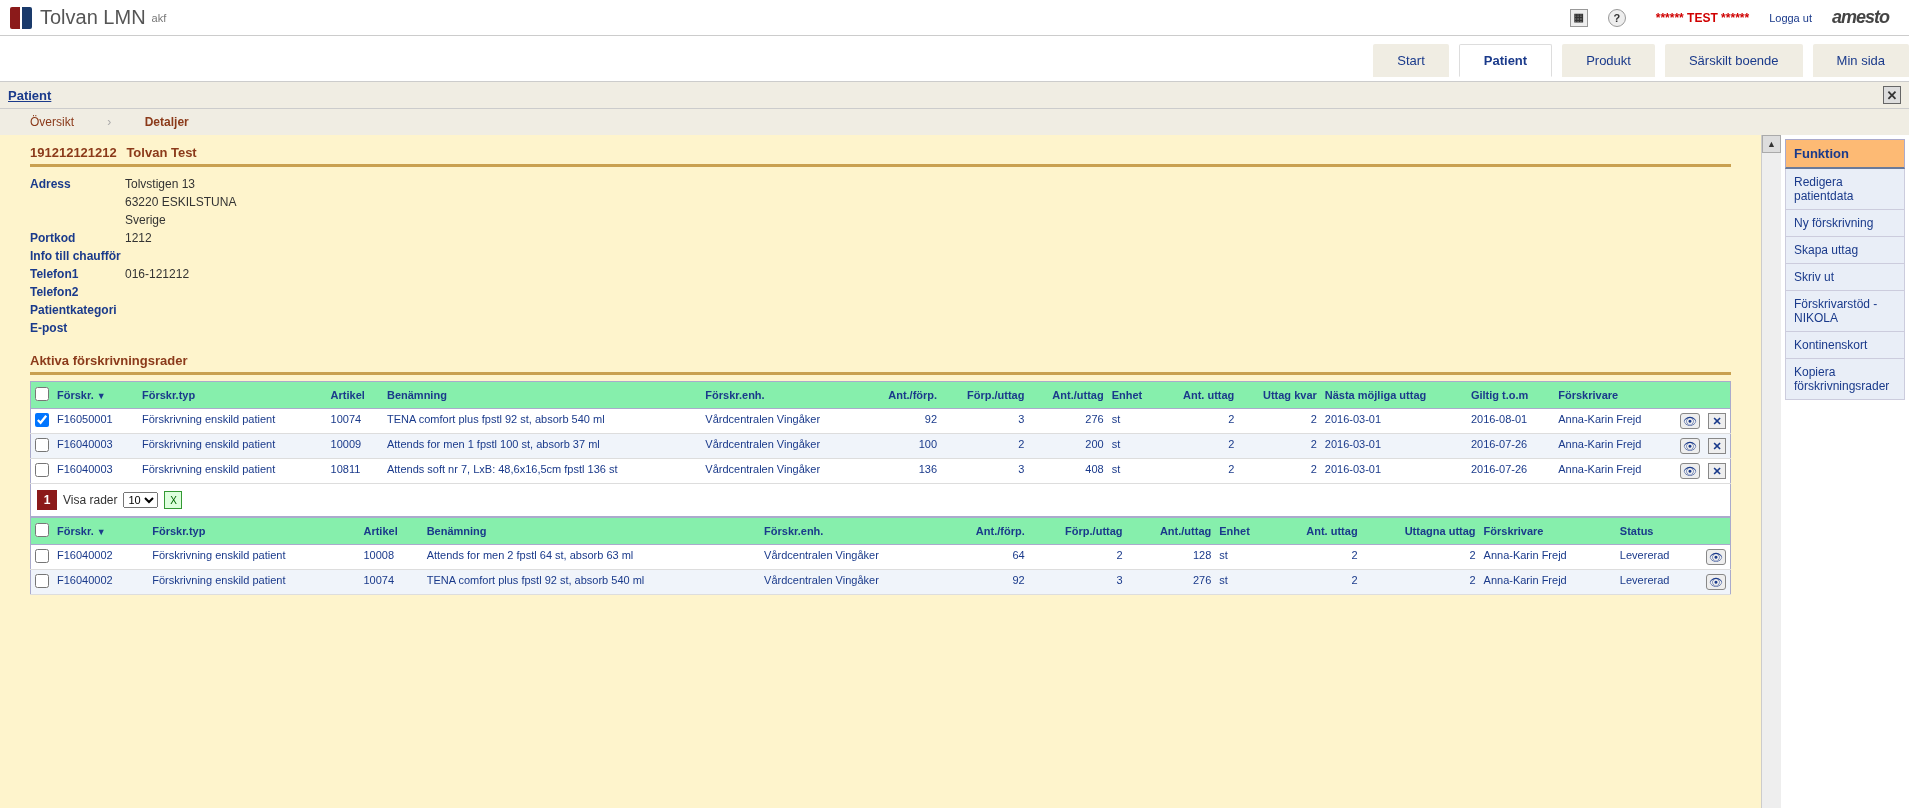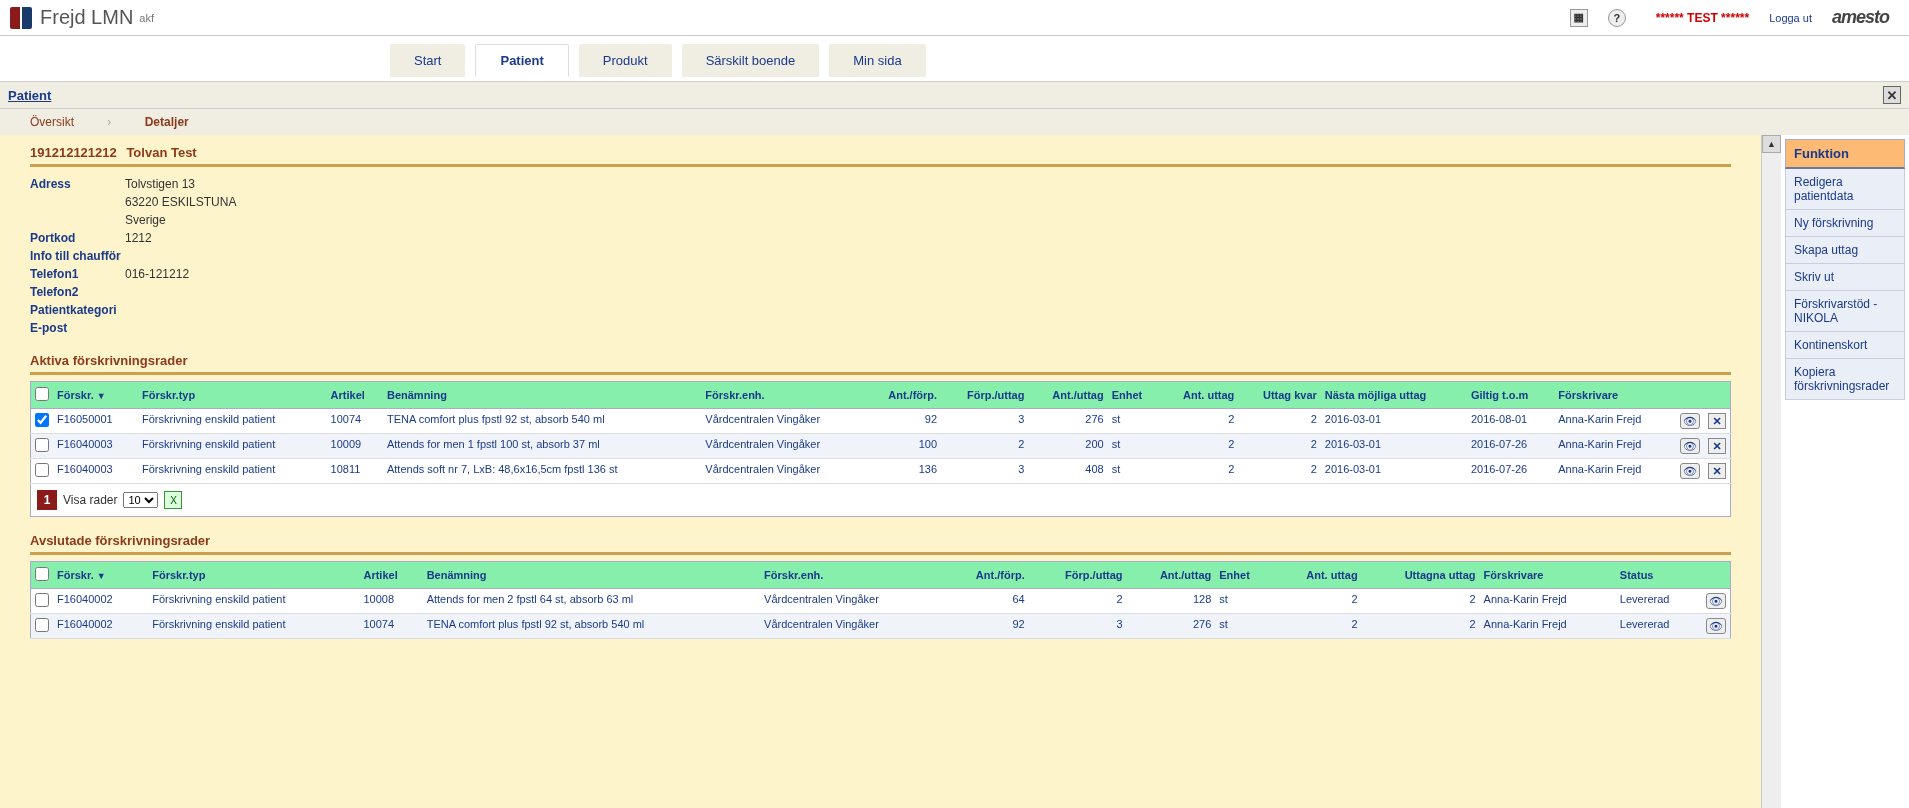--- a/index.html
+++ b/index.html
@@ -8,21 +8,21 @@
 .logo-block { width: 10px; height: 22px; display: inline-block; }
 .logo-r { background: #8b1a1a; border-radius: 2px 0 0 2px; }
 .logo-b { background: #1a3a6b; border-radius: 0 2px 2px 0; margin-left: 2px; }
 .app-title { font-size: 20px; color: #555; margin-left: 8px; font-weight: normal; }
 .app-sub { font-size: 11px; color: #777; margin-left: 6px; }
 .header-spacer { flex: 1; }
 .hdr-icon { width: 18px; height: 18px; margin: 0 10px; cursor: pointer; display:flex; align-items:center; justify-content:center; border:1px solid #999; background:#eee; font-size:11px; font-weight:bold; }
 .test-banner { color: #d00000; font-weight: bold; font-size: 12px; margin: 0 20px; text-align: center; }
 .logout { color: #1a3a8b; font-size: 11px; margin-right: 20px; cursor: pointer; }
 .brand-logo { font-weight: bold; color: #444; font-style: italic; font-size: 18px; letter-spacing: -1px; margin-right:10px; }
-.nav { display: flex; justify-content: flex-start; padding-left: 390px; padding-top:8px; padding-bottom:4px; gap:10px; }
+.nav { display: flex; justify-content: flex-end; padding-left: 390px; padding-top:8px; padding-bottom:4px; gap:10px; }
 .nav-btn { background: #f0ede3; border: none; padding: 8px 24px; color: #1a3a8b; font-size: 13px; cursor: pointer; border-radius:2px 2px 0 0; }
 .nav-btn.active { background: #fff; font-weight: bold; border:1px solid #ddd; border-bottom-color:#fff; }
 .sub-bar { background: #f0ede3; border-top:1px solid #ccc; border-bottom:1px solid #ccc; padding: 4px 8px; display:flex; align-items:center; justify-content:space-between; }
 .sub-title { color: #1a3a8b; font-weight: bold; font-size: 13px; text-decoration: underline; }
 .close-x { width:18px; height:18px; border:1px solid #666; background:#ddd; display:flex; align-items:center; justify-content:center; cursor:pointer; font-weight:bold; font-size:13px; }
 .crumb { background: #f0ede3; padding: 6px 30px; font-size: 12px; color:#8b3a1a; }
 .crumb a { color:#8b3a1a; margin-right: 30px; cursor:pointer; }
 .crumb .active { font-weight:bold; }
 .main-wrap { display:flex; height: calc(808px - 130px); }
 .content { flex:1; background:#fef4cc; padding: 6px 30px; overflow-y:auto; position:relative; }
@@ -50,21 +50,21 @@
 .pg-num { background:#8b1a1a; color:#fff; width:20px; height:20px; display:flex; align-items:center; justify-content:center; font-weight:bold; }
 .pg-sel { font-size:11px; }
 .xls-ico { display:inline-flex; width:18px; height:18px; border:1px solid #393; background:#dfd; align-items:center; justify-content:center; font-size:10px; color:#060; cursor:pointer; }
 </style>
 </head>
 <body>
 
 <div class="header">
   <span class="logo-block logo-r"></span>
   <span class="logo-block logo-b"></span>
-  <span class="app-title">Frejd LMN</span>
+  <span class="app-title">Tolvan LMN</span>
   <span class="app-sub">akf</span>
   <span class="header-spacer"></span>
   <span class="hdr-icon">▦</span>
   <span class="hdr-icon" style="border-radius:50%;">?</span>
   <span class="test-banner">****** TEST ******</span>
   <span class="logout">Logga ut</span>
   <span class="brand-logo">amesto</span>
 </div>
 
 <div class="nav">
@@ -214,21 +214,20 @@
           </tr>
         </tbody>
     </table>
     <div class="pager">
       <span class="pg-num">1</span>
       <span>Visa rader</span>
       <select class="pg-sel"><option>10</option></select>
       <span class="xls-ico">X</span>
     </div>
 
-    <div class="sec-title">Avslutade förskrivningsrader</div>
     <table class="tbl">
       <thead>
           <tr>
         <th style="width:22px;"><input type="checkbox" class="chk" style=""></th>
         <th><span>Förskr.</span> <span class="sort-ind">▼</span></th>
         <th>Förskr.typ</th>
         <th>Artikel</th>
         <th>Benämning</th>
         <th>Förskr.enh.</th>
         <th class="num">Ant./förp.</th>

